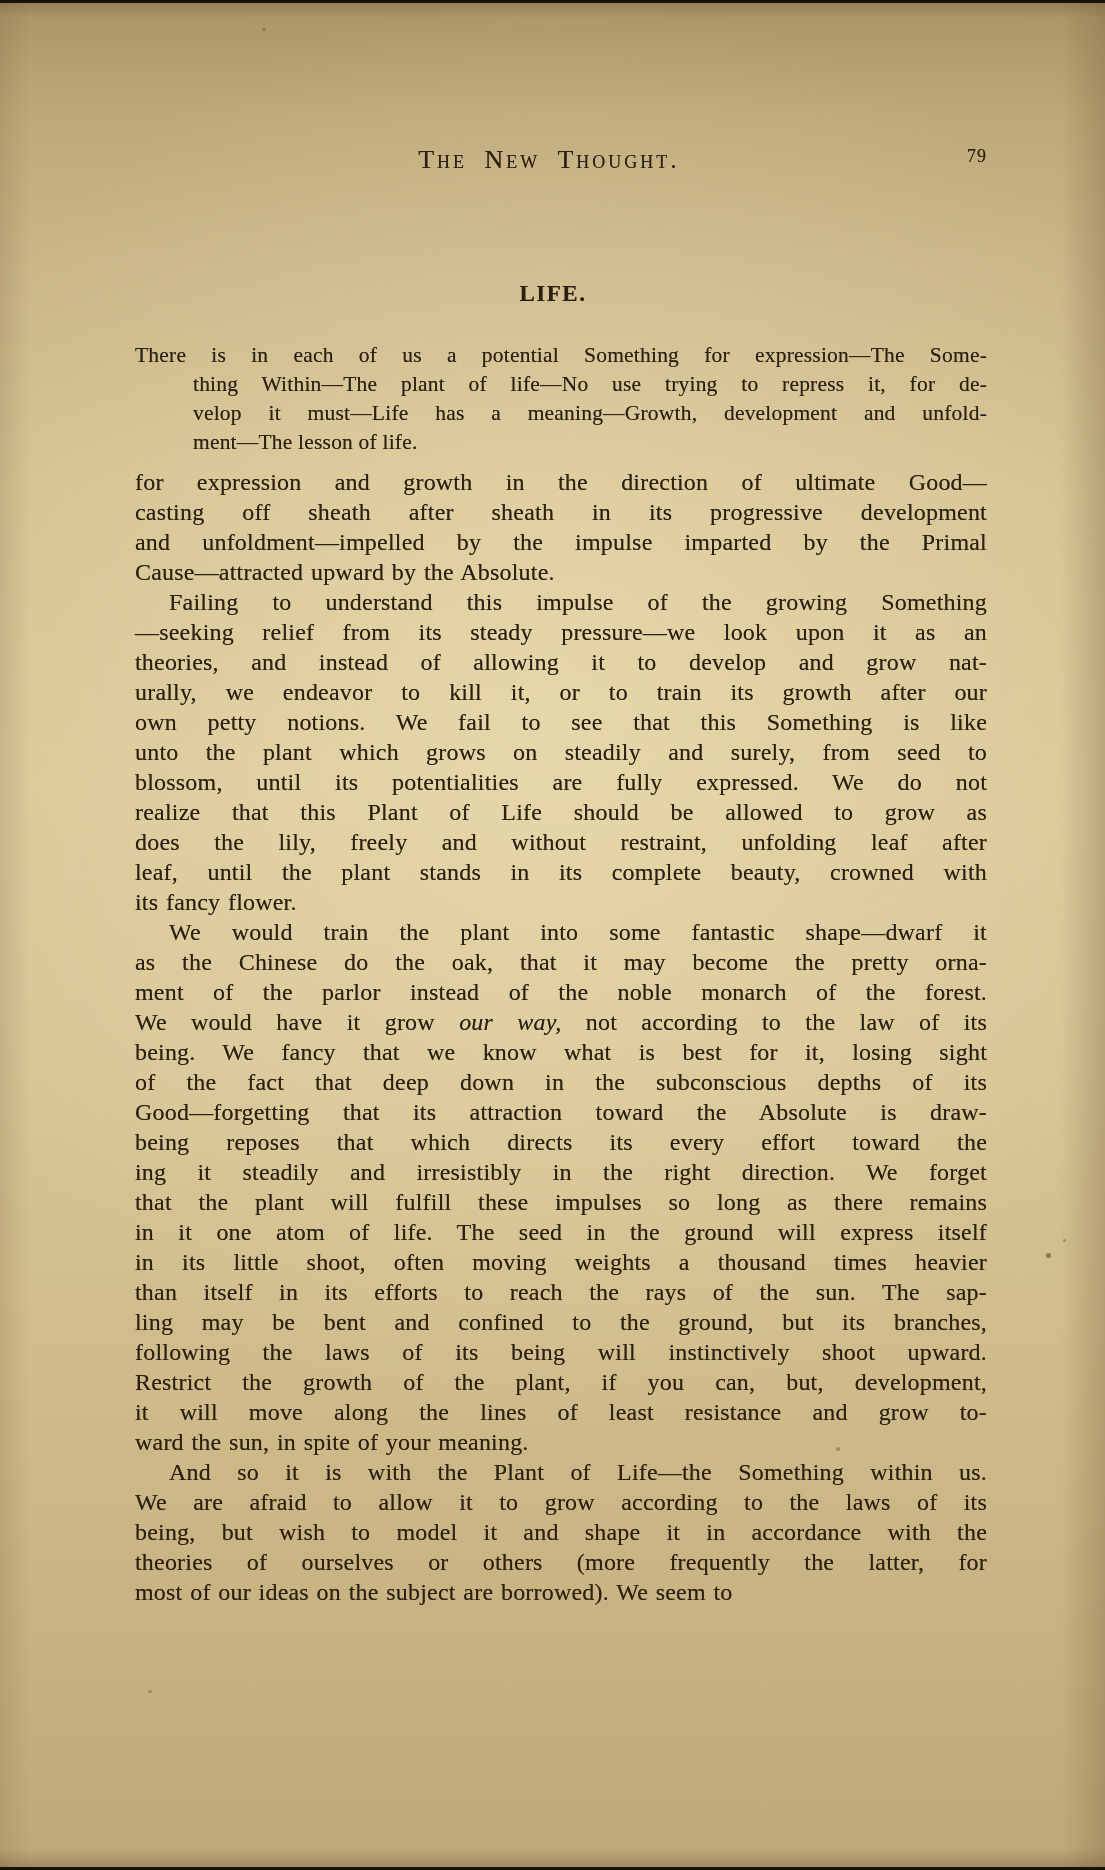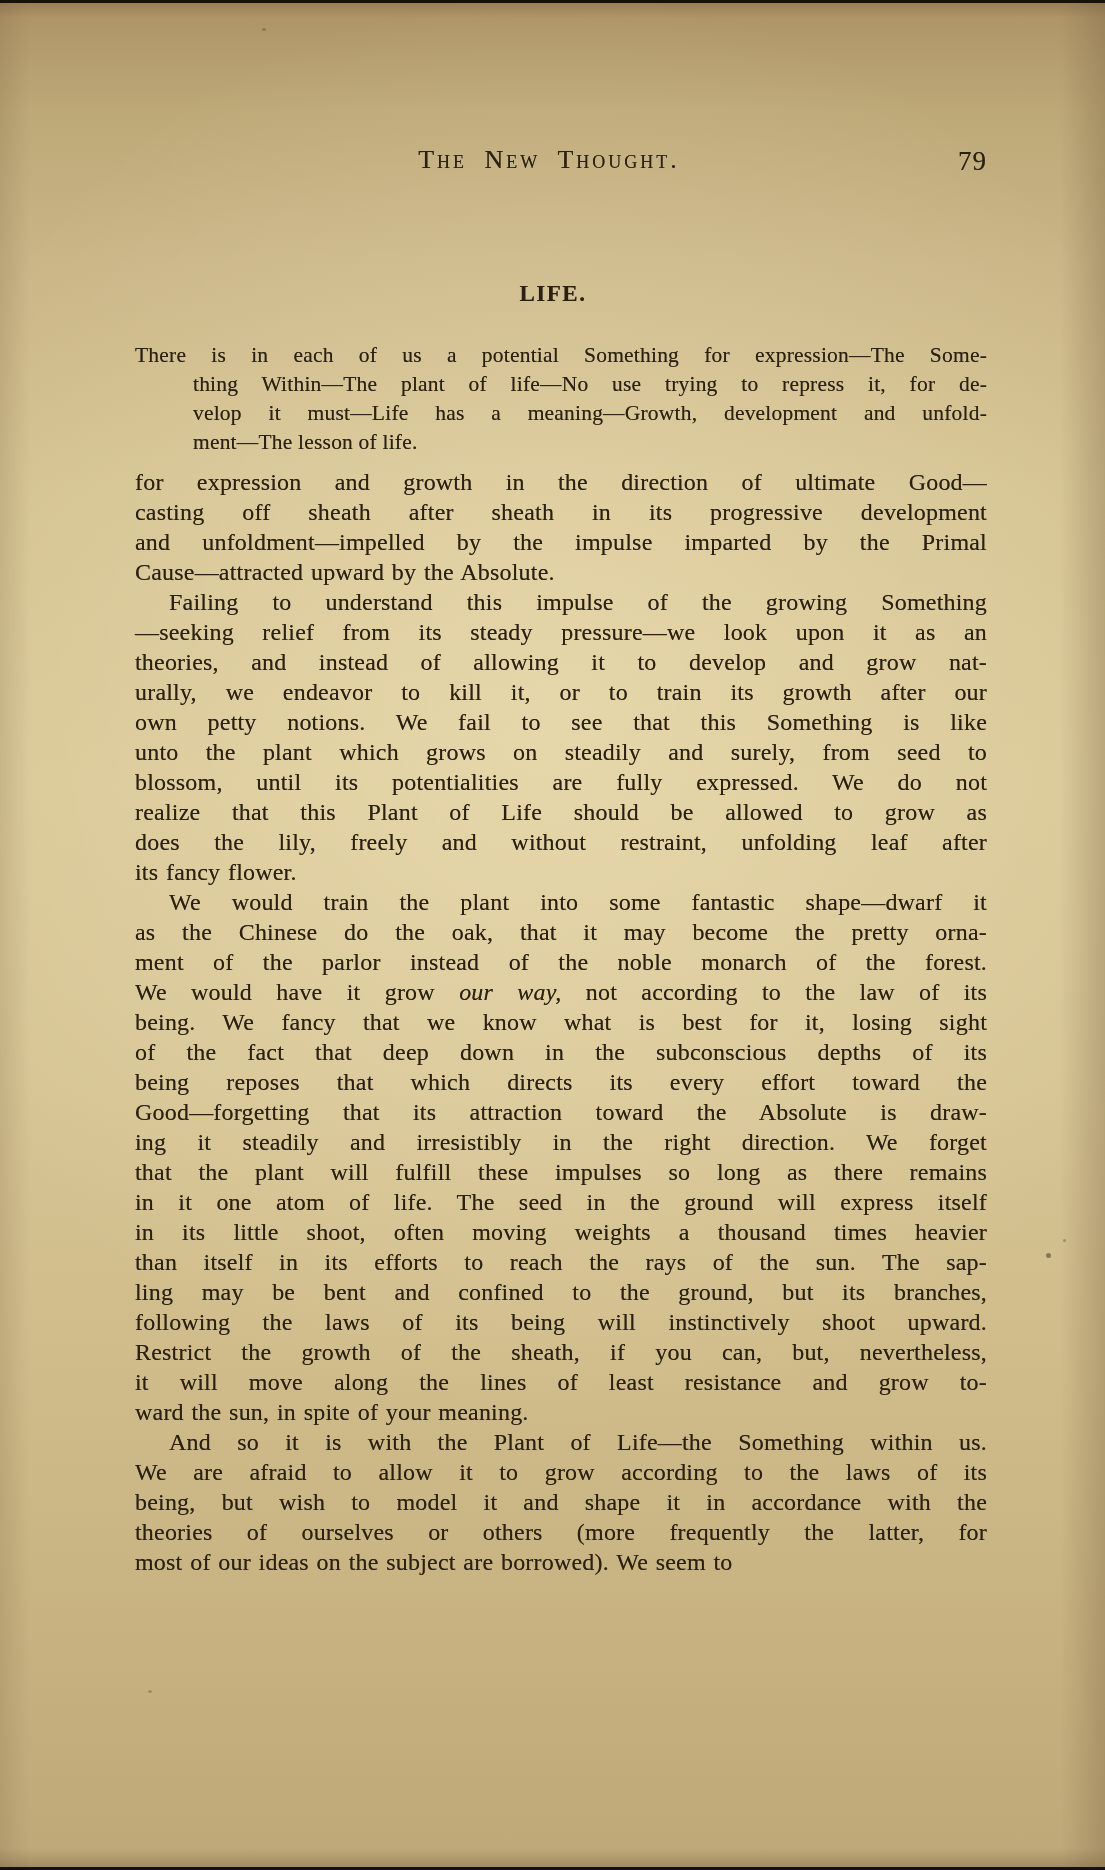--- a/index.html
+++ b/index.html
@@ -38,21 +38,21 @@
     position:absolute; top:145px; left:0; width:100%; height:34px;
   }
   .running-title{
     display:block; text-align:center;
     font-variant:small-caps;
     font-size:26px; letter-spacing:3px; word-spacing:8px;
     transform:translateX(-12px);
   }
   .folio{
     position:absolute; right:0; top:1px;
-    font-size:27px; letter-spacing:1px;
+    font-size:18px; letter-spacing:1px;
   }
 
   .chapter-title{
     position:absolute; top:281px; left:0; width:100%;
     margin:0; text-align:center;
     font-size:23px; font-weight:bold; letter-spacing:1.5px;
     transform:translateX(-8px);
   }
 
   .synopsis{ position:absolute; top:341px; left:0; width:100%; }
@@ -113,37 +113,38 @@
         <div class="b-line last">Cause—attracted upward by the Absolute.</div>
         <div class="b-line indent">Failing to understand this impulse of the growing Something</div>
         <div class="b-line">—seeking relief from its steady pressure—we look upon it as an</div>
         <div class="b-line">theories, and instead of allowing it to develop and grow nat-</div>
         <div class="b-line">urally, we endeavor to kill it, or to train its growth after our</div>
         <div class="b-line">own petty notions.  We fail to see that this Something is like</div>
         <div class="b-line">unto the plant which grows on steadily and surely, from seed to</div>
         <div class="b-line">blossom, until its potentialities are fully expressed.  We do not</div>
         <div class="b-line">realize that this Plant of Life should be allowed to grow as</div>
         <div class="b-line">does the lily, freely and without restraint, unfolding leaf after</div>
+        <div class="b-line">leaf, until the plant stands in its complete beauty, crowned with</div>
         <div class="b-line last">its fancy flower.</div>
         <div class="b-line indent">We would train the plant into some fantastic shape—dwarf it</div>
         <div class="b-line">as the Chinese do the oak, that it may become the pretty orna-</div>
         <div class="b-line">ment of the parlor instead of the noble monarch of the forest.</div>
         <div class="b-line"><span>We would have it grow </span><span class="it">our way,</span><span> not according to the law of its</span></div>
         <div class="b-line">being.  We fancy that we know what is best for it, losing sight</div>
         <div class="b-line">of the fact that deep down in the subconscious depths of its</div>
+        <div class="b-line">Good—forgetting that its attraction toward the Absolute is draw-</div>
         <div class="b-line">being reposes that which directs its every effort toward the</div>
-        <div class="b-line">Good—forgetting that its attraction toward the Absolute is draw-</div>
         <div class="b-line">ing it steadily and irresistibly in the right direction.  We forget</div>
         <div class="b-line">that the plant will fulfill these impulses so long as there remains</div>
         <div class="b-line">in it one atom of life.  The seed in the ground will express itself</div>
         <div class="b-line">in its little shoot, often moving weights a thousand times heavier</div>
         <div class="b-line">than itself in its efforts to reach the rays of the sun.  The sap-</div>
         <div class="b-line">ling may be bent and confined to the ground, but its branches,</div>
         <div class="b-line">following the laws of its being will instinctively shoot upward.</div>
-        <div class="b-line">Restrict the growth of the sheath, if you can, but, nevertheless,</div>
+        <div class="b-line">Restrict the growth of the plant, if you can, but, development,</div>
         <div class="b-line">it will move along the lines of least resistance and grow to-</div>
         <div class="b-line last">ward the sun, in spite of your meaning.</div>
         <div class="b-line indent">And so it is with the Plant of Life—the Something within us.</div>
         <div class="b-line">We are afraid to allow it to grow according to the laws of its</div>
         <div class="b-line">being, but wish to model it and shape it in accordance with the</div>
         <div class="b-line">theories of ourselves or others (more frequently the latter, for</div>
         <div class="b-line last">most of our ideas on the subject are borrowed).  We seem to</div>
       </div>
   </div>
 </div>

